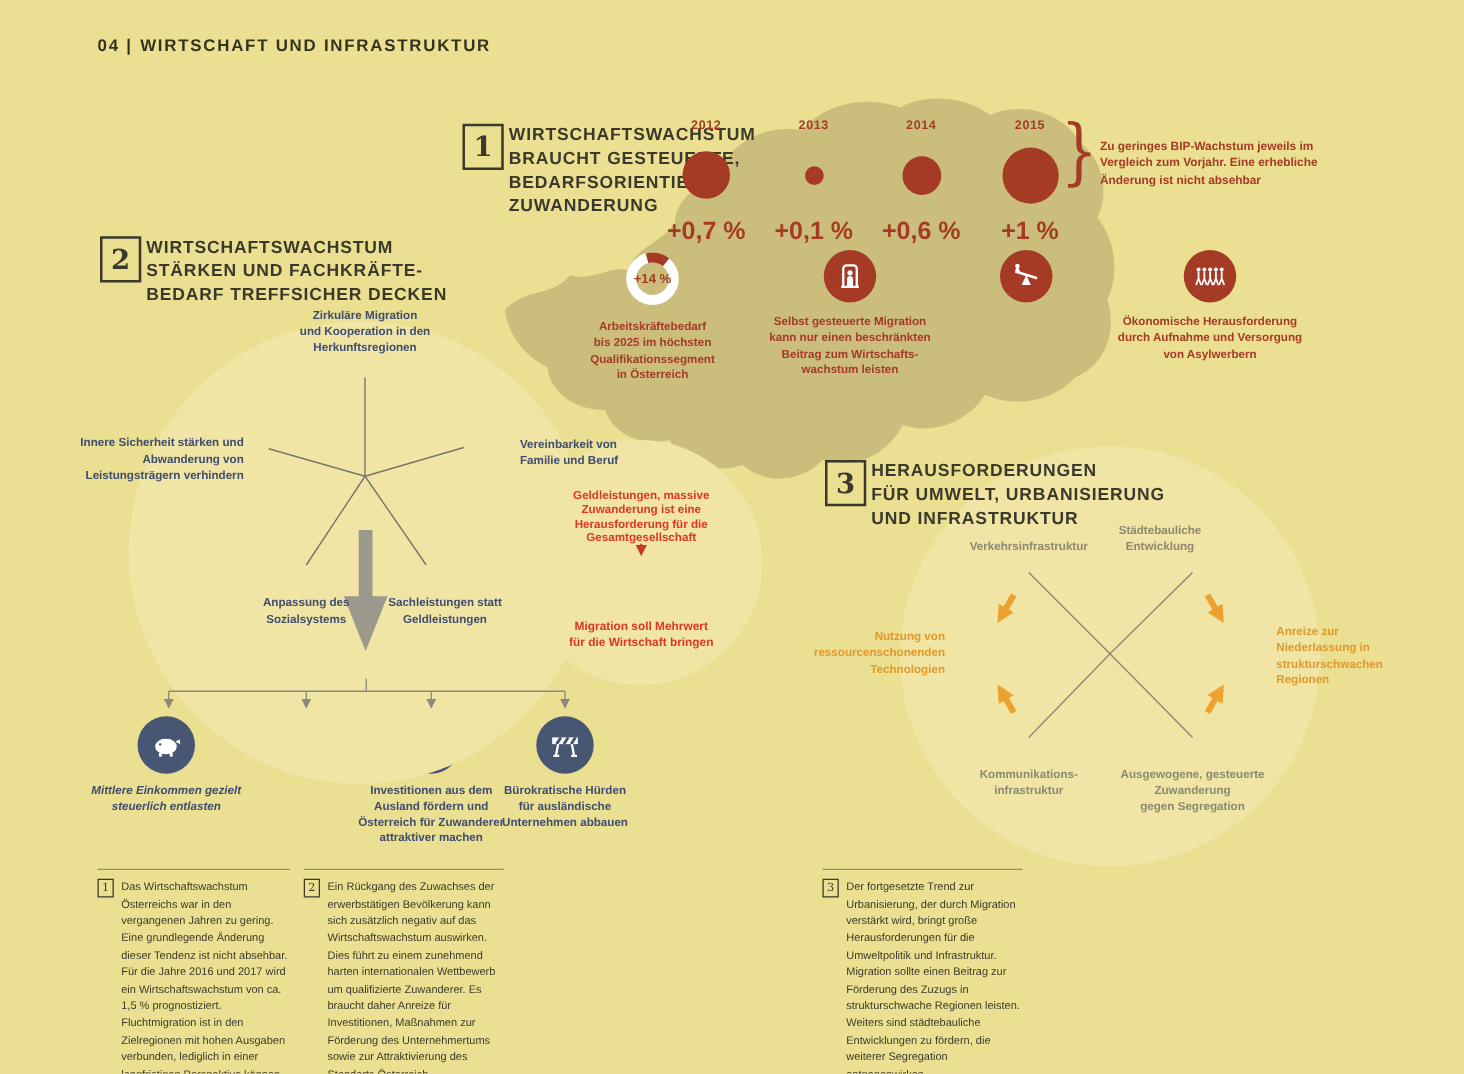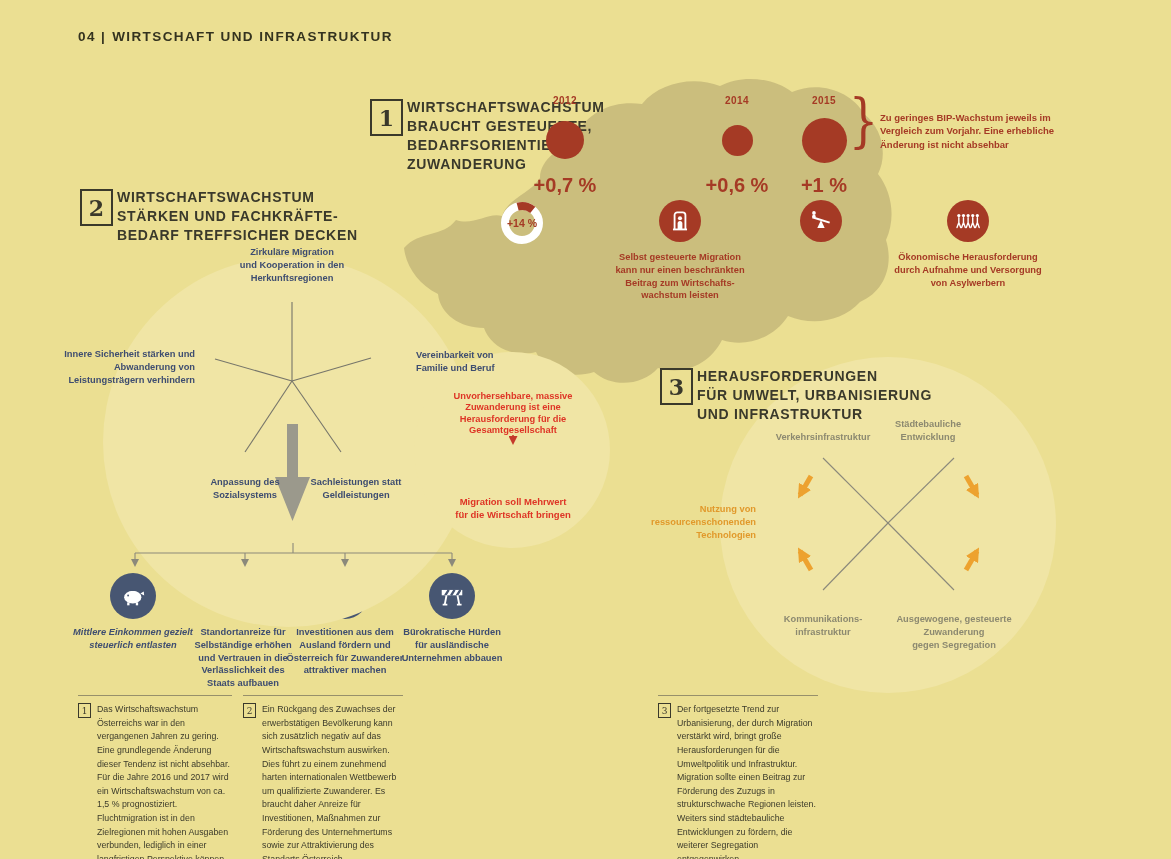--- a/index.html
+++ b/index.html
@@ -164,20 +164,27 @@
 BEDARFSORIENTIERTE
 ZUWANDERUNG</div>
 
   <div id="yc0" class="year-col">
     <div class="year-label">2012</div>
     <div class="bubble-wrap">
         <div class="bubble" style="width: 38px; height: 38px;"></div>
       </div>
     <div class="year-value">+0,7 %</div>
   </div>
+  <div id="yc1" class="year-col">
+    <div class="year-label">2013</div>
+    <div class="bubble-wrap">
+        <div class="bubble" style="width: 15px; height: 15px;"></div>
+      </div>
+    <div class="year-value">+0,1 %</div>
+  </div>
   <div id="yc2" class="year-col">
     <div class="year-label">2014</div>
     <div class="bubble-wrap">
         <div class="bubble" style="width: 31px; height: 31px;"></div>
       </div>
     <div class="year-value">+0,6 %</div>
   </div>
   <div id="yc3" class="year-col">
     <div class="year-label">2015</div>
     <div class="bubble-wrap">
@@ -196,20 +203,24 @@
 BEDARF TREFFSICHER DECKEN</div>
 
   <div id="fact0" class="fact">
     <div class="donut-wrap">
       <svg width="46" height="46" viewBox="0 0 46 46">
         <circle cx="23" cy="23" r="17" fill="none" stroke="#fff" stroke-width="8"></circle>
         <circle cx="23" cy="23" r="17" fill="none" stroke="#A53A25" stroke-width="8" stroke-dasharray="16 90.8" transform="rotate(-105 23 23)"></circle>
       </svg>
       <div class="donut-val">+14 %</div>
     </div>
+    <div class="fact-label pre">Arbeitskräftebedarf
+bis 2025 im höchsten
+Qualifikationssegment
+in Österreich</div>
   </div>
   <div id="fact1" class="fact">
     <div class="fact-circle">
       <svg width="26" height="26" viewBox="0 0 24 24">
         <path d="M7 19.5V6.5A2.5 2.5 0 0 1 9.5 4h5A2.5 2.5 0 0 1 17 6.5v13" fill="none" stroke="#fff" stroke-width="1.7"></path>
         <circle cx="12" cy="9.5" r="1.9" fill="#fff"></circle>
         <path d="M9.8 19.5v-5.2c0-1.5.8-2.4 2.2-2.4s2.2.9 2.2 2.4v5.2z" fill="#fff"></path>
         <path d="M5.5 19.8h13" stroke="#fff" stroke-width="1.7"></path>
       </svg>
     </div>
@@ -368,35 +379,30 @@
           <path d="M6.2 11.4l3-4.6M11.2 11.4l3-4.6M16.2 11.4l3-4.6"></path>
         </g>
       <g stroke="#fff" stroke-width="1.6">
           <path d="M7.3 11.4L5.8 19.2M16.7 11.4l1.5 7.8M4 19.4h4M16.2 19.4h4"></path>
         </g>
     </svg>
   </div>
 
   <div id="invl0" class="inv-lbl pre c">Mittlere Einkommen gezielt
 steuerlich entlasten</div>
-  <div id="invl1" class="inv-lbl pre c">Standortanreize für
-Selbständige erhöhen
-und Vertrauen in die
-Verlässlichkeit des
-Staats aufbauen</div>
   <div id="invl2" class="inv-lbl pre c">Investitionen aus dem
 Ausland fördern und
 Österreich für Zuwanderer
 attraktiver machen</div>
   <div id="invl3" class="inv-lbl pre c">Bürokratische Hürden
 für ausländische
 Unternehmen abbauen</div>
 
   <div class="alert-circle">!</div>
-  <div id="warn-text" class="lbl pre c">Unvorhersehbare, massive
+  <div id="warn-text" class="lbl pre c">Geldleistungen, massive
 Zuwanderung ist eine
 Herausforderung für die
 Gesamtgesellschaft</div>
   <div class="value-circle">
     <svg width="30" height="30" viewBox="0 0 24 24">
       <path d="M20.2 12a8.2 8.2 0 1 1-3.4-6.7" stroke="#fff" stroke-width="1.6" fill="none"></path>
       <polygon points="16.2,2.6 20.6,4.2 17.3,7.6" fill="#fff"></polygon>
       <g fill="#fff">
           <rect x="7.6" y="13" width="2.2" height="4.4"></rect>
           <rect x="10.9" y="11" width="2.2" height="6.4"></rect>
@@ -501,20 +507,24 @@
       <circle cx="12" cy="9.4" r="2.5" fill="#EDA22F"></circle>
     </svg>
   </div>
 
   <div id="lbl-transport" class="lbl gray-lbl pre c">Verkehrsinfrastruktur</div>
   <div id="lbl-urban" class="lbl gray-lbl pre c">Städtebauliche
 Entwicklung</div>
   <div id="lbl-resource" class="lbl orange-lbl pre r">Nutzung von
 ressourcenschonenden
 Technologien</div>
+  <div id="lbl-settlement" class="lbl orange-lbl pre">Anreize zur
+Niederlassung in
+strukturschwachen
+Regionen</div>
   <div id="lbl-comm" class="lbl gray-lbl pre c">Kommunikations-
 infrastruktur</div>
   <div id="lbl-balanced" class="lbl gray-lbl pre c">Ausgewogene, gesteuerte
 Zuwanderung
 gegen Segregation</div>
 
   <div id="fn0" class="footnote">
     <span class="fn-marker">1</span>
     <span class="fn-text">Das Wirtschaftswachstum Österreichs war in den vergangenen Jahren zu gering. Eine grundlegende Änderung dieser Tendenz ist nicht absehbar. Für die Jahre 2016 und 2017 wird ein Wirtschaftswachstum von ca. 1,5 % prognostiziert. Fluchtmigration ist in den Zielregionen mit hohen Ausgaben verbunden, lediglich in einer langfristigen Perspektive können sich positive Effekte einstellen.</span>
   </div>

